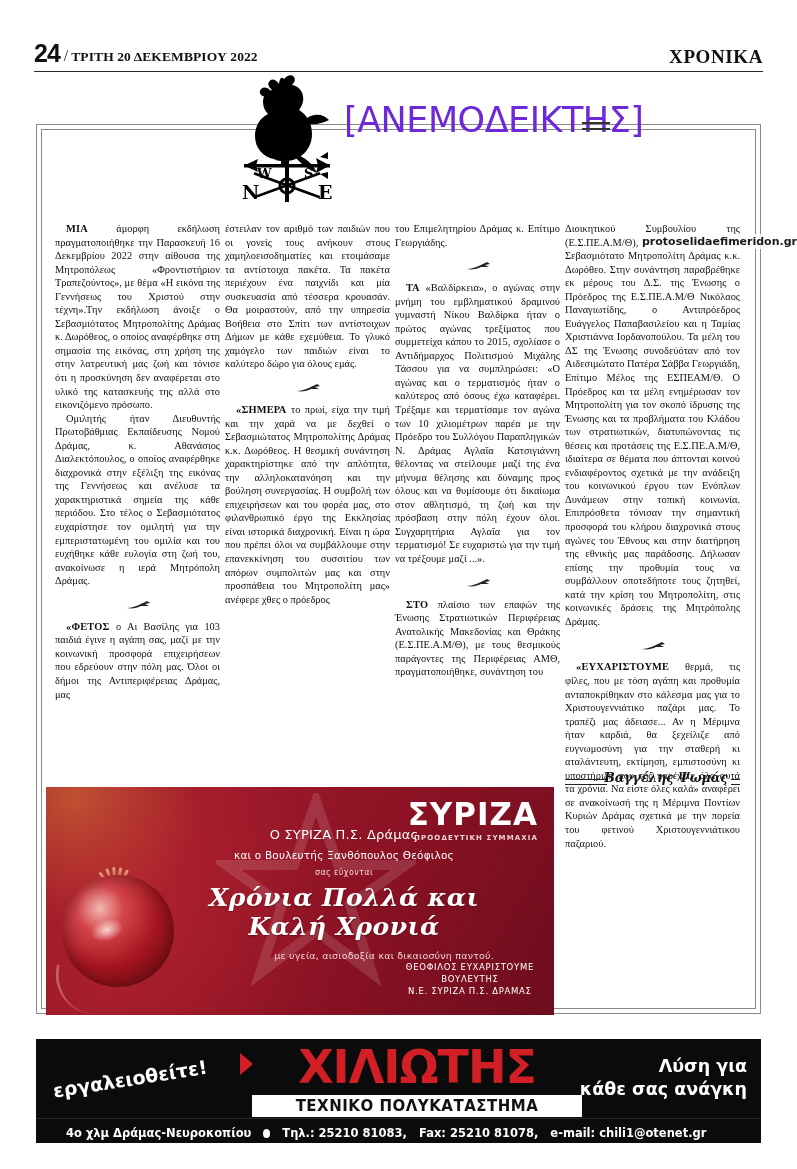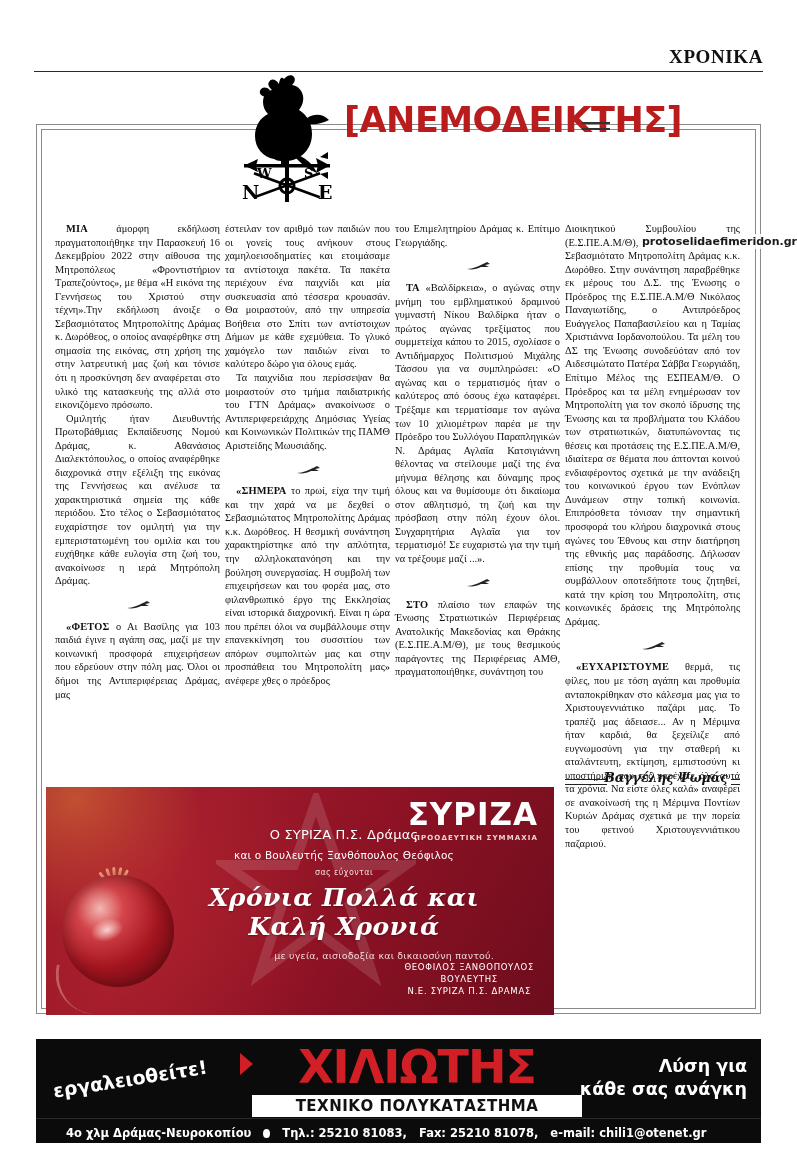--- a/index.html
+++ b/index.html
@@ -52,22 +52,22 @@
   
   .logo-block{
     position:absolute; left:232px; top:74px; width:360px; height:130px;
     z-index:5;
   }
   .vane{ position:absolute; left:0; top:0; width:115px; height:130px; }
   .vane svg{ display:block; }
   .bigtitle{
     position:absolute; left:112px; top:26px;
     font-family:"DejaVu Sans", sans-serif;
-    font-size:35px; font-weight:700; letter-spacing:-0.5px;
-    color:#b91c1c; white-space:nowrap;
+    font-size:35px; font-weight:400; letter-spacing:-0.5px;
+    color:#6d28d9; white-space:nowrap;
   }
   .title-rule{
     position:absolute; left:348px; top:45px; width:28px;
     border-top:2px solid #333; border-bottom:2px solid #333; height:4px;
   }
 
   
   .cols{
     position:absolute; left:55px; top:222px; width:690px; height:570px;
     display:flex; gap:0;
@@ -256,20 +256,23 @@
     font-weight:700; font-size:11.5px; color:#fff;
     display:flex; align-items:center; gap:12px;
     padding:0 30px; box-sizing:border-box;
   }
   .dot{ width:7px;height:9px;background:#fff;border-radius:50%; display:inline-block; }
 </style>
 </head>
 <body>
 
 <div class="masthead">
+  <div class="mh-left">
+    <span class="mh-page">24</span><span class="mh-slash">/</span><span class="mh-date">ΤΡΙΤΗ 20 ΔΕΚΕΜΒΡΙΟΥ 2022</span>
+  </div>
   <div class="mh-right">ΧΡΟΝΙΚΑ</div>
   <div class="mh-rule"></div>
 </div>
 
 <div class="frame">
   <div class="frame-inner"></div>
 </div>
 
 <div class="logo-block">
   <div class="vane">
@@ -313,21 +316,20 @@
     <div class="sep">
       <svg width="26" height="12" viewBox="0 0 26 12">
           <path d="M2 9 C8 9 14 6 22 2 L25 4 L20 5 L24 7 L16 7 C12 9 7 10 2 9 Z" fill="#222"></path>
         </svg>
     </div>
     <p class="indent"><span class="lead">«ΦΕΤΟΣ</span><span> ο Αι Βασίλης για 103 παιδιά έγινε η αγάπη σας, μαζί με την κοινωνική προσφορά επιχειρήσεων που εδρεύουν στην πόλη μας. Όλοι οι δήμοι της Αντιπεριφέρειας Δράμας, μας</span></p>
   </div>
 
   <div class="col c2">
     <p><span>έστειλαν τον αριθμό των παιδιών που οι γονείς τους ανήκουν στους χαμηλοεισοδηματίες και ετοιμάσαμε τα αντίστοιχα πακέτα. Τα πακέτα περιέχουν ένα παιχνίδι και μία συσκευασία από τέσσερα κρουασάν. Θα μοιραστούν, από την υπηρεσία Βοήθεια στο Σπίτι των αντίστοιχων Δήμων με κάθε εχεμύθεια. Το γλυκό χαμόγελο των παιδιών είναι το καλύτερο δώρο για όλους εμάς.</span></p>
-    <p class="indent"><span>Τα παιχνίδια που περίσσεψαν θα μοιραστούν στο τμήμα παιδιατρικής του ΓΤΝ Δράμας» ανακοίνωσε ο Αντιπεριφερειάρχης Δημόσιας Υγείας και Κοινωνικών Πολιτικών της ΠΑΜΘ Αριστείδης Μωυσιάδης.</span></p>
     <div class="sep">
       <svg width="26" height="12" viewBox="0 0 26 12">
           <path d="M2 9 C8 9 14 6 22 2 L25 4 L20 5 L24 7 L16 7 C12 9 7 10 2 9 Z" fill="#222"></path>
         </svg>
     </div>
     <p class="indent"><span class="lead">«ΣΗΜΕΡΑ</span><span> το πρωί, είχα την τιμή και την χαρά να με δεχθεί ο Σεβασμιώτατος Μητροπολίτης Δράμας κ.κ. Δωρόθεος. Η θεσμική συνάντηση χαρακτηρίστηκε από την απλότητα, την αλληλοκατανόηση και την βούληση συνεργασίας. Η συμβολή των επιχειρήσεων και του φορέα μας, στο φιλανθρωπικό έργο της Εκκλησίας είναι ιστορικά διαχρονική. Είναι η ώρα που πρέπει όλοι να συμβάλλουμε στην επανεκκίνηση του συσσιτίου των απόρων συμπολιτών μας και στην προσπάθεια του Μητροπολίτη μας» ανέφερε χθες ο πρόεδρος</span></p>
   </div>
 
   <div class="col c3">
     <p><span>του Επιμελητηρίου Δράμας κ. Επίτιμο Γεωργιάδης.</span></p>
@@ -391,21 +393,21 @@
 
   <div class="ad-body">
     <div class="ad-l1">Ο ΣΥΡΙΖΑ Π.Σ. Δράμας</div>
     <div class="ad-l2">και ο Βουλευτής Ξανθόπουλος Θεόφιλος</div>
     <div class="ad-l3">σας εύχονται</div>
     <div class="ad-big">Χρόνια Πολλά και Καλή Χρονιά</div>
     <div class="ad-l4">με υγεία, αισιοδοξία και δικαιοσύνη παντού.</div>
   </div>
 
   <div class="ad-sign">
-    <div>ΘΕΟΦΙΛΟΣ ΞΑΝΘΟΠΟΥΛΟΣ</div>
+    <div>ΘΕΟΦΙΛΟΣ ΕΥΧΑΡΙΣΤΟΥΜΕ</div>
     <div>ΒΟΥΛΕΥΤΗΣ</div>
     <div>Ν.Ε. ΣΥΡΙΖΑ Π.Σ. ΔΡΑΜΑΣ</div>
   </div>
 </div>
 
 <div class="ad-chili">
   <div class="chili-left">εργαλειοθείτε!</div>
 
   <div class="chili-logo">
     <div class="chili-word">

